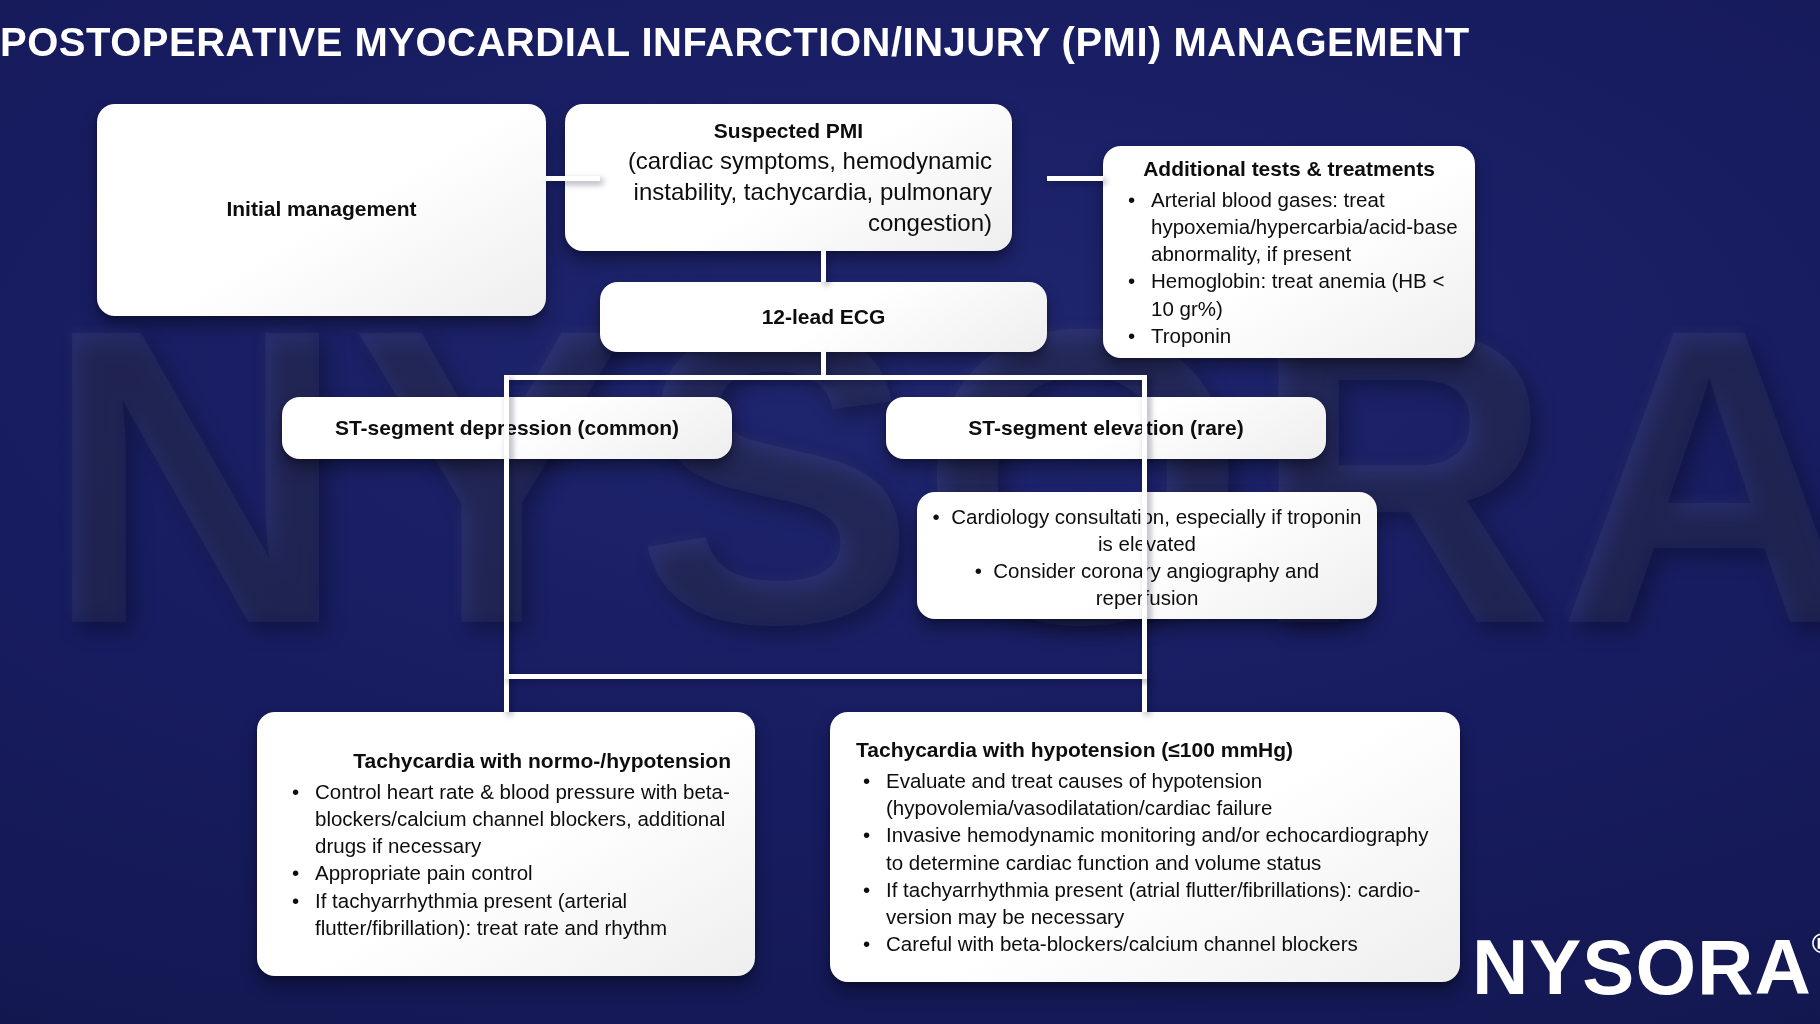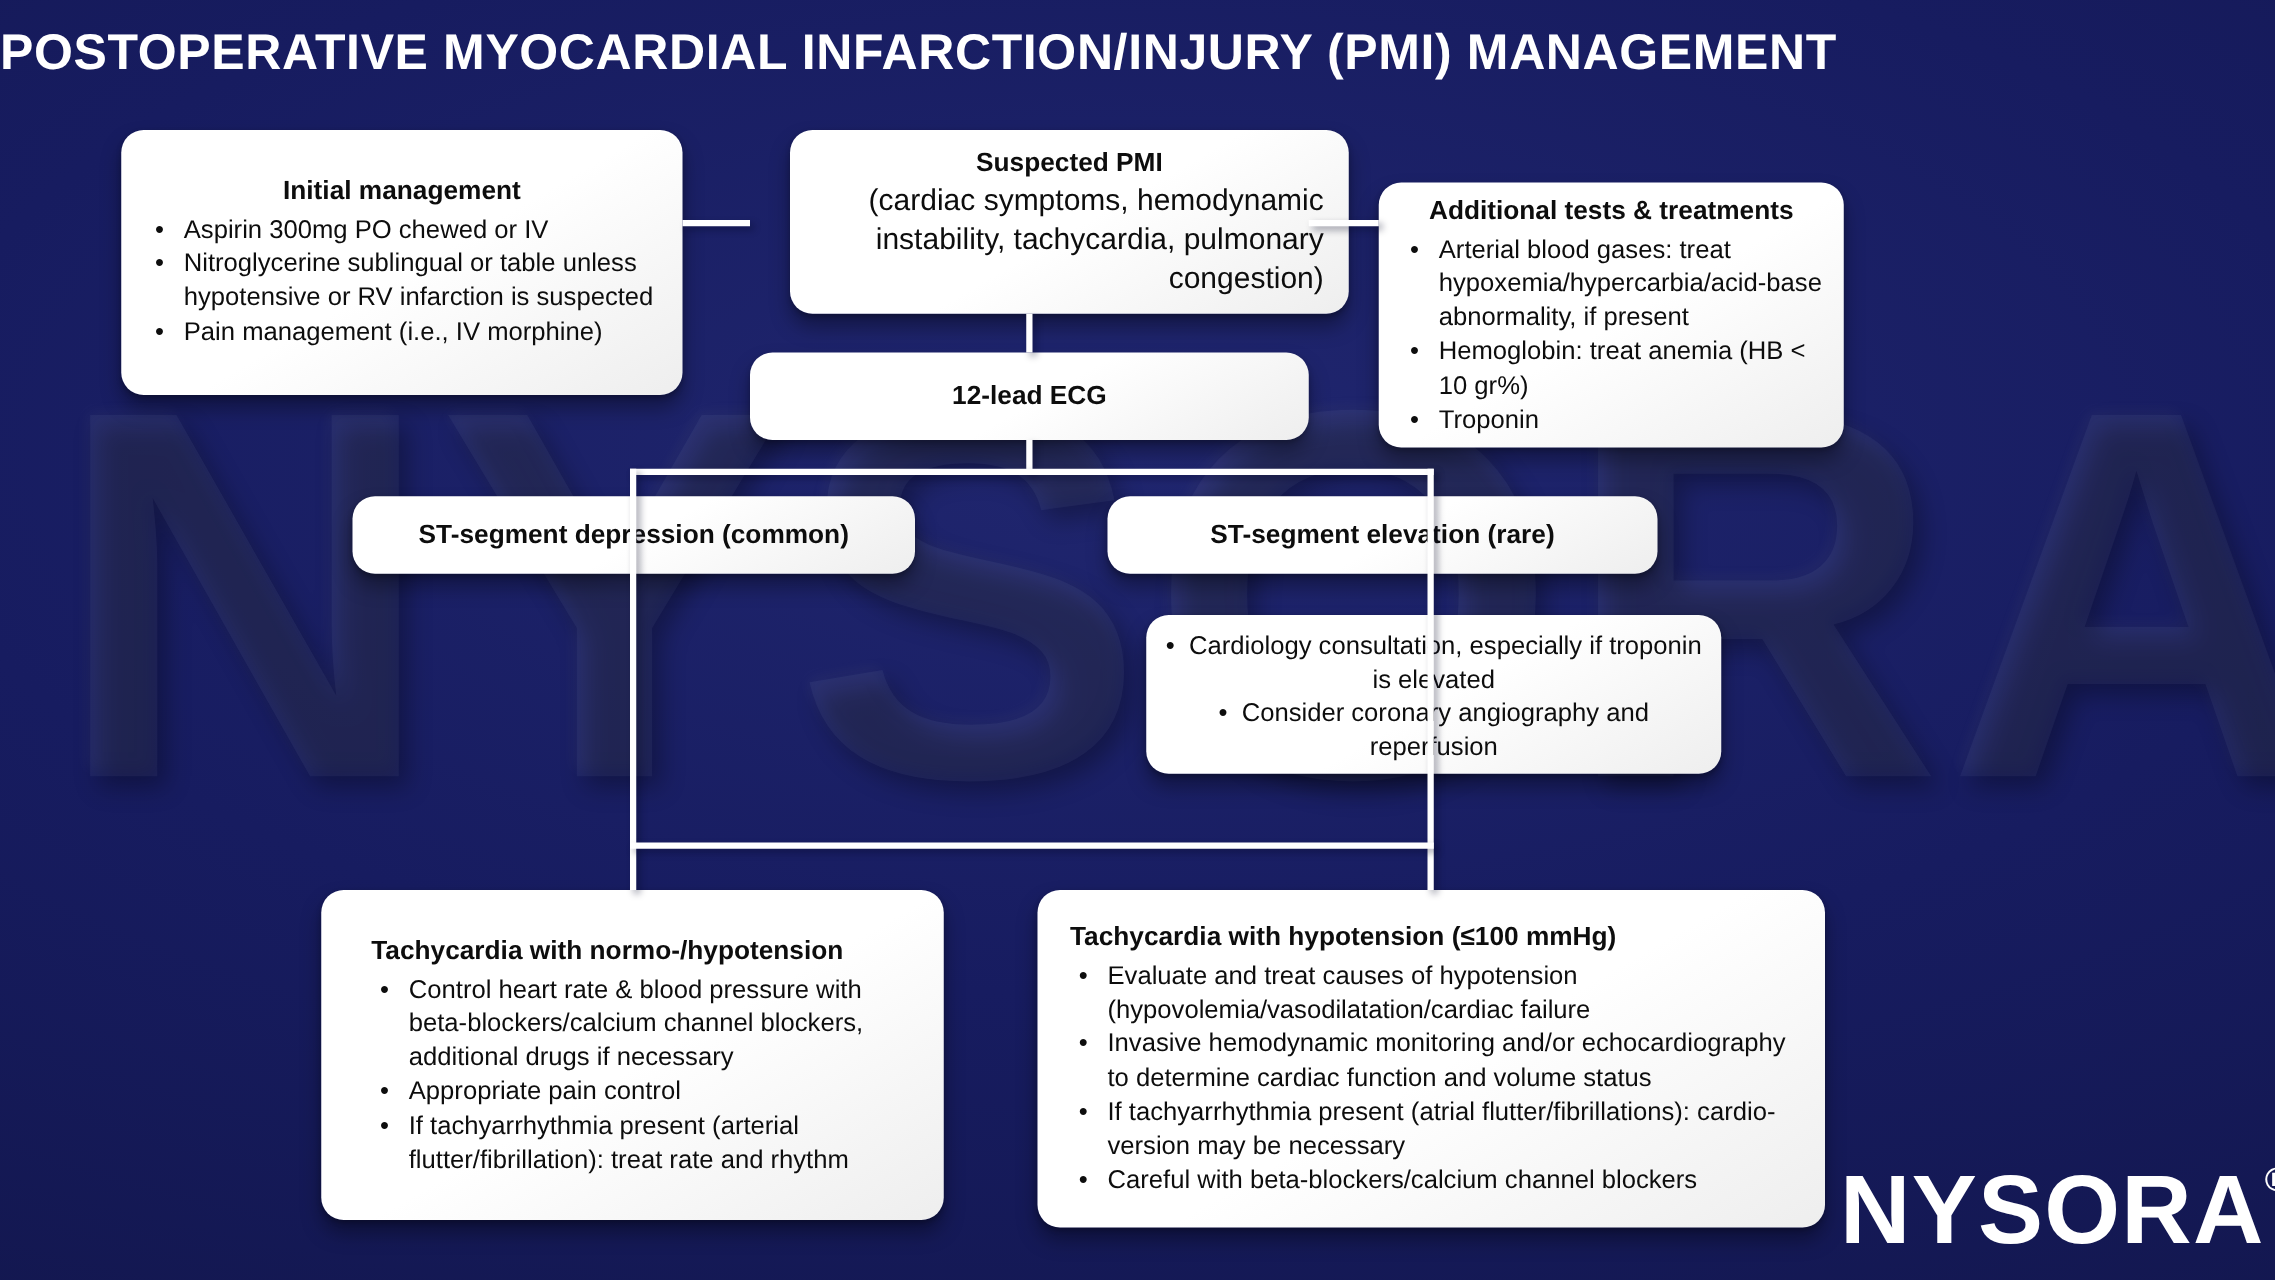--- a/index.html
+++ b/index.html
@@ -77,27 +77,27 @@
     list-style: none;
     font-size: 20.5px;
     line-height: 1.33;
   }
   .box li { position: relative; padding-left: 34px; }
   .box li::before { content: "\2022"; position: absolute; left: 11px; }
   .box ul.center-list li { padding-left: 0; text-align: center; }
   .box ul.center-list li::before { content: "\2022\00a0\00a0"; position: static; }
 
   #box-initial    { left:  97px; top: 104px; width: 449px; height: 212px; padding: 10px 16px 12px 16px; }
-  #box-pmi        { left: 632px; top: 104px; width: 447px; height: 147px; padding: 8px 20px; }
+  #box-pmi        { left: 565px; top: 104px; width: 447px; height: 147px; padding: 8px 20px; }
   #box-additional { left:1103px; top: 102px; width: 372px; height: 212px; padding: 2px 14px; margin-top: 44px; }
   #box-ecg        { left: 600px; top: 282px; width: 447px; height:  70px; }
   #box-dep        { left: 282px; top: 397px; width: 450px; height:  62px; }
   #box-ele        { left: 886px; top: 397px; width: 440px; height:  62px; }
   #box-cardio     { left: 917px; top: 492px; width: 460px; height: 127px; padding: 8px 14px; }
-  #box-normo      { left: 257px; top: 712px; width: 498px; height: 264px; padding: 12px 36px; }
+  #box-normo      { left: 257px; top: 712px; width: 498px; height: 264px; padding: 12px 24px; align-items: flex-end; }
   #box-hypo       { left: 830px; top: 712px; width: 630px; height: 270px; padding: 12px 22px; }
 
   
   #conn-initial-pmi { left: 546px;  top: 176px; width: 54px;  height: 5px; }
   #conn-pmi-add     { left: 1047px; top: 176px; width: 56px;  height: 5px; }
   #conn-pmi-ecg     { left: 821px;  top: 251px; width: 5px;   height: 31px; }
   #conn-ecg-branch  { left: 821px;  top: 352px; width: 5px;   height: 27px; }
   #conn-branch-h    { left: 504px;  top: 375px; width: 643px; height: 5px; }
   #conn-left-v      { left: 504px;  top: 375px; width: 5px;   height: 337px; }
   #conn-right-v     { left: 1142px; top: 375px; width: 5px;   height: 337px; }
@@ -135,25 +135,20 @@
   <div class="line" id="conn-pmi-add"></div>
   <div class="line" id="conn-pmi-ecg"></div>
   <div class="line" id="conn-ecg-branch"></div>
   <div class="line" id="conn-branch-h"></div>
   <div class="line" id="conn-left-v"></div>
   <div class="line" id="conn-right-v"></div>
   <div class="line" id="conn-cross-h"></div>
 
   <div class="box" id="box-initial">
     <div class="box-title">Initial management</div>
-    <ul>
-      <li>Aspirin 300mg PO chewed or IV</li>
-      <li>Nitroglycerine sublingual or table unless hypotensive or RV infarction is suspected</li>
-      <li>Pain management (i.e., IV morphine)</li>
-    </ul>
   </div>
 
   <div class="box" id="box-pmi">
     <div class="box-title">Suspected PMI</div>
     <div class="box-subtitle">(cardiac symptoms, hemodynamic instability, tachycardia, pulmonary congestion)</div>
   </div>
 
   <div class="box" id="box-additional">
     <div class="box-title">Additional tests &amp; treatments</div>
     <ul>

